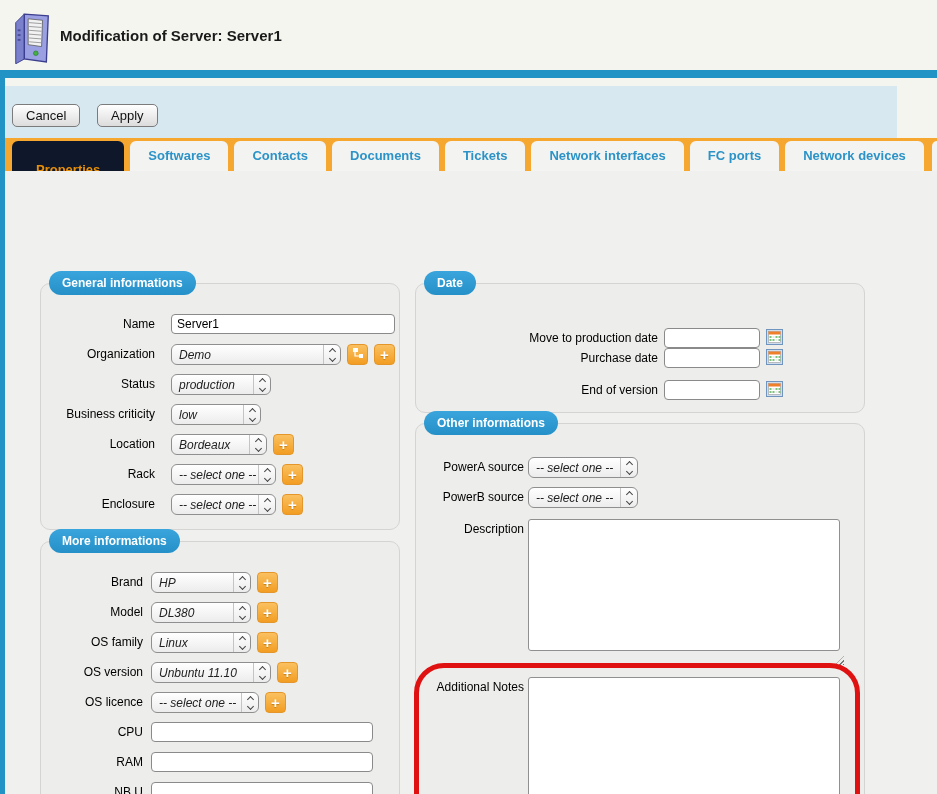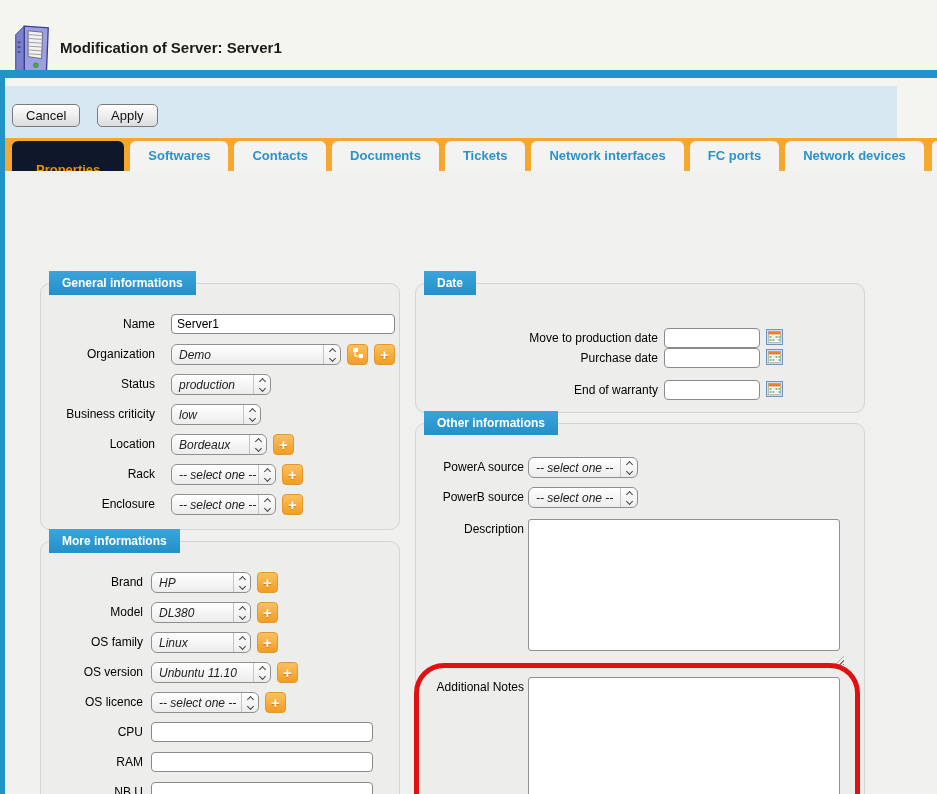--- a/index.html
+++ b/index.html
@@ -1,21 +1,21 @@
 <!DOCTYPE html>
 <html><head>
 <meta charset="utf-8">
 <style>
   * { margin:0; padding:0; box-sizing:border-box; }
   html,body { background:#e8e8e4; }
   body { font-family:"Liberation Sans", sans-serif; }
   .page { position:relative; width:937px; height:794px; background:#f5f5ef; overflow:hidden; }
 
   
-  .header { position:absolute; left:0; top:16px; width:854px; height:70px; background:#f5f5ef; display:flex; align-items:center; }
+  .header { position:absolute; left:0; top:4px; width:854px; height:70px; background:#f5f5ef; display:flex; align-items:center; }
   .server-icon { position:absolute; left:10px; top:6px; }
   .page-title { position:absolute; left:60px; top:23px; font-size:15px; font-weight:bold; color:#1a1a1a; }
 
   
   .top-strip    { position:absolute; left:0; top:70px; width:937px; height:8px; background:#2293c5; }
   .left-strip   { position:absolute; left:0; top:70px; width:5px;  height:724px; background:#2293c5; }
   .bottom-strip { position:absolute; left:0; top:787px; width:937px; height:7px; background:#2293c5; }
 
   .content { position:absolute; left:5px; top:78px; width:892px; height:709px; background:#d7e8f1;margin-top:8px; }
 
@@ -32,21 +32,21 @@
          background:#f3f3f1; color:#2b93c8; border-radius:6px 6px 0 0; cursor:pointer; white-space:nowrap; }
   .tab.active { background:#0f172a; color:#e78f08; padding:14px 24px; }
   .tab-sliver { margin-left:auto; width:5px; height:30px; background:#f3f3f1; border-radius:6px 0 0 0; }
 
   
   .panel { position:absolute; left:0; top:85px; width:932px; height:624px; background:#f0f0ee; }
 
   
   .fieldset { position:absolute; background:#ededeb; border:1px solid #d4d4d2; border-radius:10px; }
   .legend { position:absolute; top:-13px; left:8px; padding:5px 13px; background:linear-gradient(#3aa5dc,#2590c7);
-            color:#ffffff; font-size:12px; font-weight:bold; border-radius:0; white-space:nowrap; }
+            color:#ffffff; font-size:12px; font-weight:bold; border-radius:12px; white-space:nowrap; }
   .fs-general { left:35px;  top:112px; width:360px; height:247px; }
   .fs-more    { left:35px;  top:370px; width:360px; height:332px; }
   .fs-date    { left:410px; top:112px; width:450px; height:130px; }
   .fs-other   { left:410px; top:252px; width:450px; height:418px; }
 
   .row { position:absolute; left:0; width:100%; height:22px; }
   .lbl { position:absolute; top:3px; font-size:12px; font-weight:normal; color:#000; text-align:right; white-space:nowrap; }
   .ctl { position:absolute; top:0; display:flex; align-items:center; gap:6px; }
 
   .fs-general .lbl { left:4px; width:110px; }
@@ -400,21 +400,21 @@
                     <rect x="6.5" y="10" width="2" height="2" fill="#7cc47c"></rect>
                     <rect x="9.5" y="10" width="2" height="2" fill="#e8e8e8"></rect>
                     <rect x="12.5" y="10" width="2" height="2" fill="#7cc47c"></rect>
                 </svg>
               </span>
             </button>
           </span>
         </div>
 
         <div class="row" style="top:96px">
-          <label class="lbl">End of warranty</label>
+          <label class="lbl">End of version</label>
           <span class="ctl">
             <input class="txt" style="width: 96px;" type="text" value="">
             <button class="cal-btn">
               <span>
                 <svg width="17" height="16" viewBox="0 0 17 16">
                   <rect x="0.5" y="0.5" width="16" height="15" fill="#cfdded" stroke="#6f94bf"></rect>
                   <rect x="2.5" y="2.5" width="12" height="11" fill="#fff" stroke="#9a9a9a" stroke-width="0.6"></rect>
                   <rect x="2.5" y="2.5" width="12" height="3" fill="#f07f2a"></rect>
                   <rect x="3.5" y="7" width="2" height="2" fill="#7cc47c"></rect>
                     <rect x="6.5" y="7" width="2" height="2" fill="#e8e8e8"></rect>

